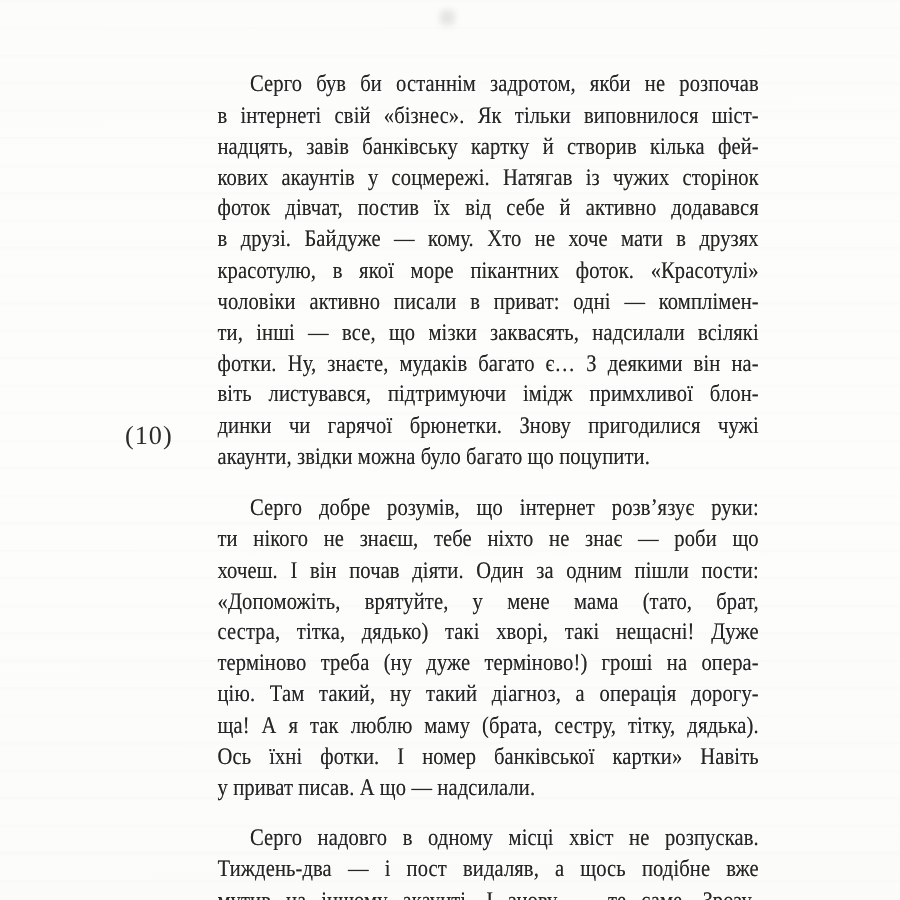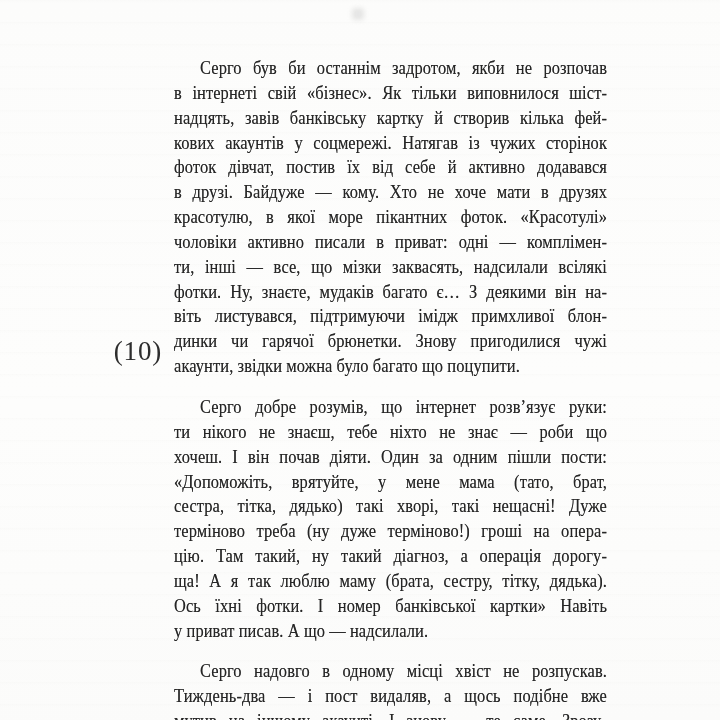--- a/index.html
+++ b/index.html
@@ -32,22 +32,22 @@
     height: 12px;
     background: rgba(150,150,150,0.22);
     border-radius: 3px;
     filter: blur(2.5px);
   }
   .pagenum {
     position: absolute;
     left: 100px;
     top: 336px;
     width: 62px;
-    text-align: right;
-    font-size: 27px;
+    text-align: left;
+    font-size: 21px;
     letter-spacing: 0.8px;
     color: #2d2d2d;
   }
   .textblock {
     position: absolute;
     left: 158px;
     top: 40px;
     width: 500px;
   }
   .para { margin: 16px; padding: 0; }

